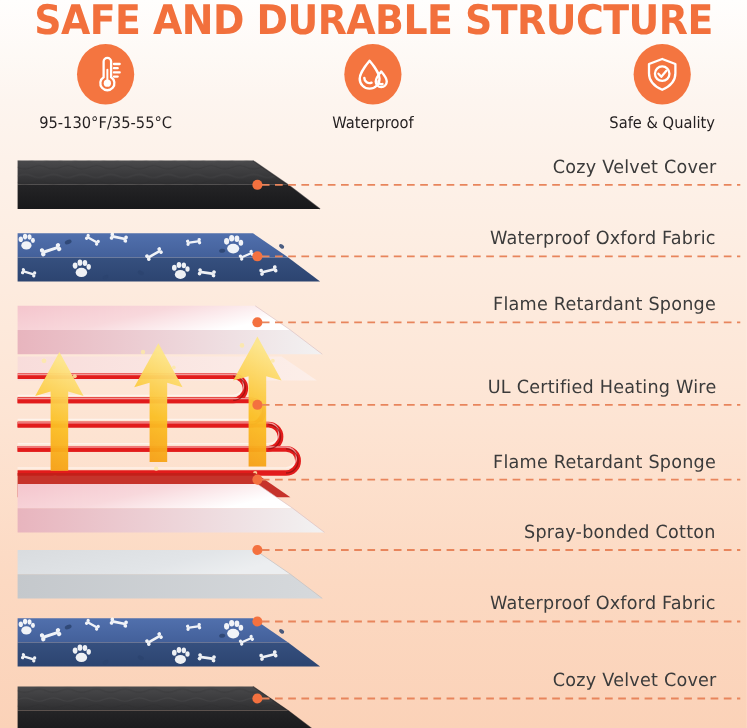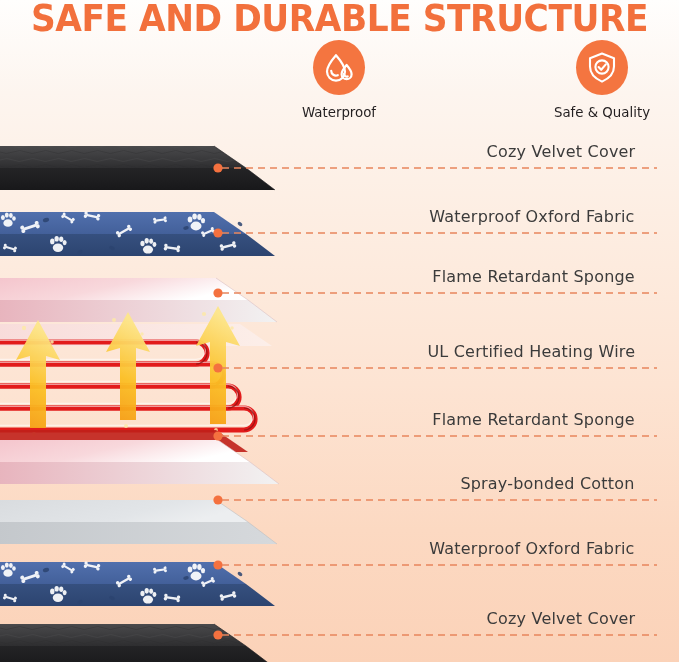--- a/index.html
+++ b/index.html
@@ -39,40 +39,56 @@
   .flabel{
     margin-top:9px;
     font-family:"DejaVu Sans",sans-serif;
     font-size:14.5px;
     color:#231f20;
     white-space:nowrap;
     transform:scaleX(0.92);
   }
 
   
-  #layers{position:absolute;left:0;top:128px;width:657px;height:534px;text-decoration:underline;}
+  #layers{position:absolute;left:16px;top:128px;width:657px;height:534px;text-decoration:underline;}
 
   .lbl{
     position:absolute;right:22px;
     font-family:"DejaVu Sans",sans-serif;
     font-size:16.5px;
     color:#3b3b3b;
     white-space:nowrap;
     letter-spacing:0.2px;
     transform:scaleX(0.97);
     transform-origin:right center;
   }
 </style>
 </head>
 <body>
 
 <div id="page">
 
   <div id="title">SAFE AND DURABLE STRUCTURE</div>
 
+  <div class="feature f1">
+    <div class="fcircle">
+      <svg width="32" height="36" viewBox="0 0 32 36">
+        <g fill="none" stroke="#ffffff" stroke-width="2.1" stroke-linecap="round">
+          <path d="M14.2 6.0 a3.4 3.4 0 0 1 6.8 0 v14.2 a6.4 6.4 0 1 1 -6.8 0 Z"></path>
+          <circle cx="17.6" cy="25.6" r="3.3" fill="#ffffff" stroke="none"></circle>
+          <path d="M17.6 13.5 v10.6" stroke-width="1.8"></path>
+          <path d="M23.6 8.2 h5.2"></path>
+            <path d="M23.6 12.0 h3.4"></path>
+          <path d="M23.6 15.8 h5.2"></path>
+            <path d="M23.6 19.6 h3.4"></path>
+        </g>
+      </svg>
+    </div>
+    <div class="flabel">95-130°F/35-55°C</div>
+  </div>
 
   <div class="feature f2">
     <div class="fcircle">
       <svg width="34" height="36" viewBox="0 0 34 36">
         <g fill="none" stroke="#ffffff" stroke-width="2.2" stroke-linecap="round" stroke-linejoin="round">
           <path d="M14.0 5.2 C14.0 5.2 5.0 15.6 5.0 21.6 a9 9 0 0 0 18 0 C23 15.6 14 5.2 14 5.2 Z"></path>
           <path d="M9.2 20.8 a4.8 4.8 0 0 0 6.6 4.4"></path>
           <path d="M24.6 15.0 C24.6 15.0 19.6 20.8 19.6 24.2 a5 5 0 0 0 10 0 C29.6 20.8 24.6 15 24.6 15 Z"></path>
           <path d="M22.0 23.9 a2.7 2.7 0 0 0 3.7 2.5"></path>
         </g>

